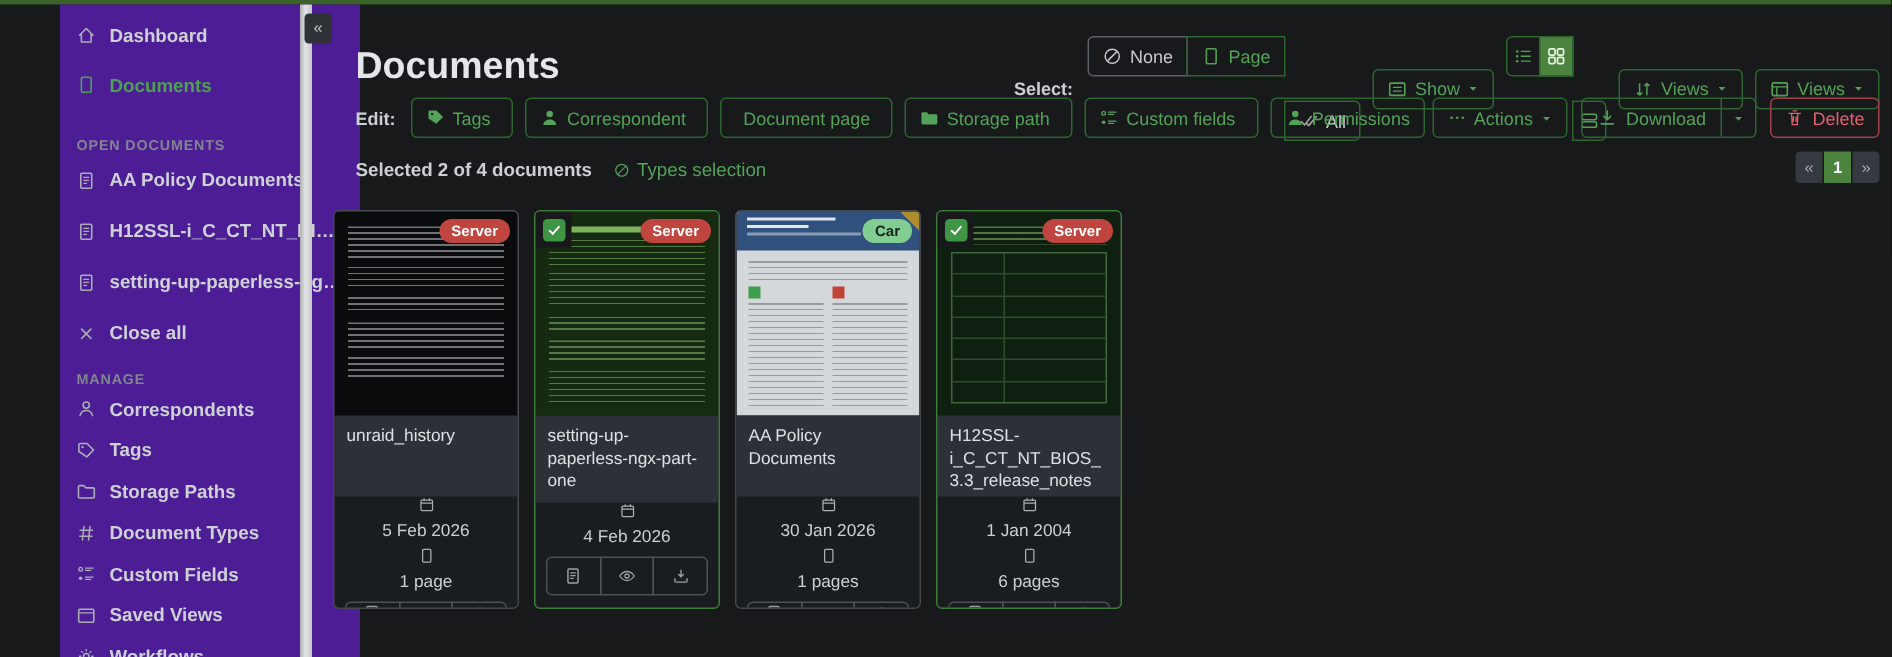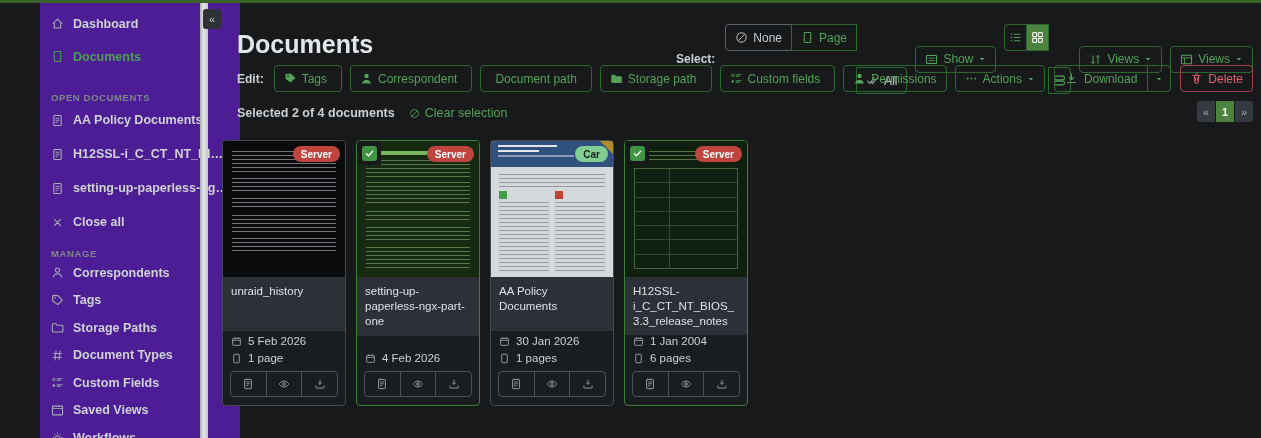--- a/index.html
+++ b/index.html
@@ -97,21 +97,21 @@
   .gt-row{flex:1;border-bottom:1px solid #2f4d2c;display:flex;}
   .gt-row:last-child{border-bottom:none;}
   .gt-c1{width:34%;border-right:1px solid #2f4d2c;}
   .tag{position:absolute;top:5px;right:5px;padding:1.5px 8px;border-radius:9px;font-size:10px;font-weight:700;line-height:1.3;}
   .cbx{position:absolute;top:0;left:0;width:24px;height:24px;background:#17191b;display:flex;
        align-items:center;justify-content:center;}
   .cb{width:15px;height:15px;background:#3e9543;border-radius:3px;display:flex;align-items:center;justify-content:center;color:#fff;}
   .cb svg{width:9px;height:9px;}
   .ctitle{background:#2c3137;color:#dde1e4;font-size:11.5px;line-height:1.3;padding:7px 8px;min-height:54px;word-break:break-word;}
   .fill{flex:1;}
-  .meta{display:flex;align-items:center;gap:6px;margin:0 8px 5px;font-size:11.5px;color:#ccd0d3;}
+  .meta{display:flex;align-items:center;gap:6px;margin:0 8px 5px;font-size:11.5px;color:#ccd0d3;flex-direction:column;}
   .meta .ic{color:#aab0b5;}
   .meta .ic svg{width:11px;height:11px;}
   .cfoot{display:flex;margin:2px 7px 8px;height:26px;}
   .fbtn{flex:1;display:flex;align-items:center;justify-content:center;border:1px solid #4b5157;
         margin-left:-1px;color:#9ba1a7;cursor:pointer;background:transparent;}
   .fbtn:first-child{border-radius:4px 0 0 4px;margin-left:0;}
   .fbtn:last-child{border-radius:0 4px 4px 0;}
   .fbtn svg{width:12px;height:12px;}
 </style>
 </head>
@@ -363,21 +363,21 @@
               <svg viewBox="0 0 16 16">
                 <circle cx="8" cy="4.9" r="2.7" fill="currentColor"></circle>
                 <path d="M2.6 14c.6-3.2 2.9-4.6 5.4-4.6s4.8 1.4 5.4 4.6z" fill="currentColor"></path>
               </svg>
             </span>
             <span>Correspondent</span>
             <span class="ic caret"></span>
           </button>
           <button class="btn">
             <span class="ic"></span>
-            <span>Document path</span>
+            <span>Document page</span>
             <span class="ic caret"></span>
           </button>
           <button class="btn">
             <span class="ic">
               <svg viewBox="0 0 16 16">
                 <path d="M1.6 4.4a1 1 0 0 1 1-1h3.5l1.5 1.8h6a1 1 0 0 1 1 1v6.3a1 1 0 0 1-1 1H2.6a1 1 0 0 1-1-1z" fill="currentColor"></path>
               </svg>
             </span>
             <span>Storage path</span>
             <span class="ic caret"></span>
@@ -450,21 +450,21 @@
 
     <div class="selection-row">
       <span>Selected 2 of 4 documents</span>
       <span class="clear-link">
         <span class="ic small">
             <svg viewBox="0 0 16 16">
               <circle cx="8" cy="8" r="5.8" fill="none" stroke="currentColor" stroke-width="1.2"></circle>
               <path d="M4.2 11.8 11.8 4.2" stroke="currentColor" stroke-width="1.2" fill="none"></path>
             </svg>
           </span>
-        <span>Clear selection</span>
+        <span>Types selection</span>
       </span>
     </div>
 
     <div class="pager">
       <span class="pg prev">«</span>
       <span class="pg cur">1</span>
       <span class="pg next">»</span>
     </div>
 
     <div class="cards" id="cards">

